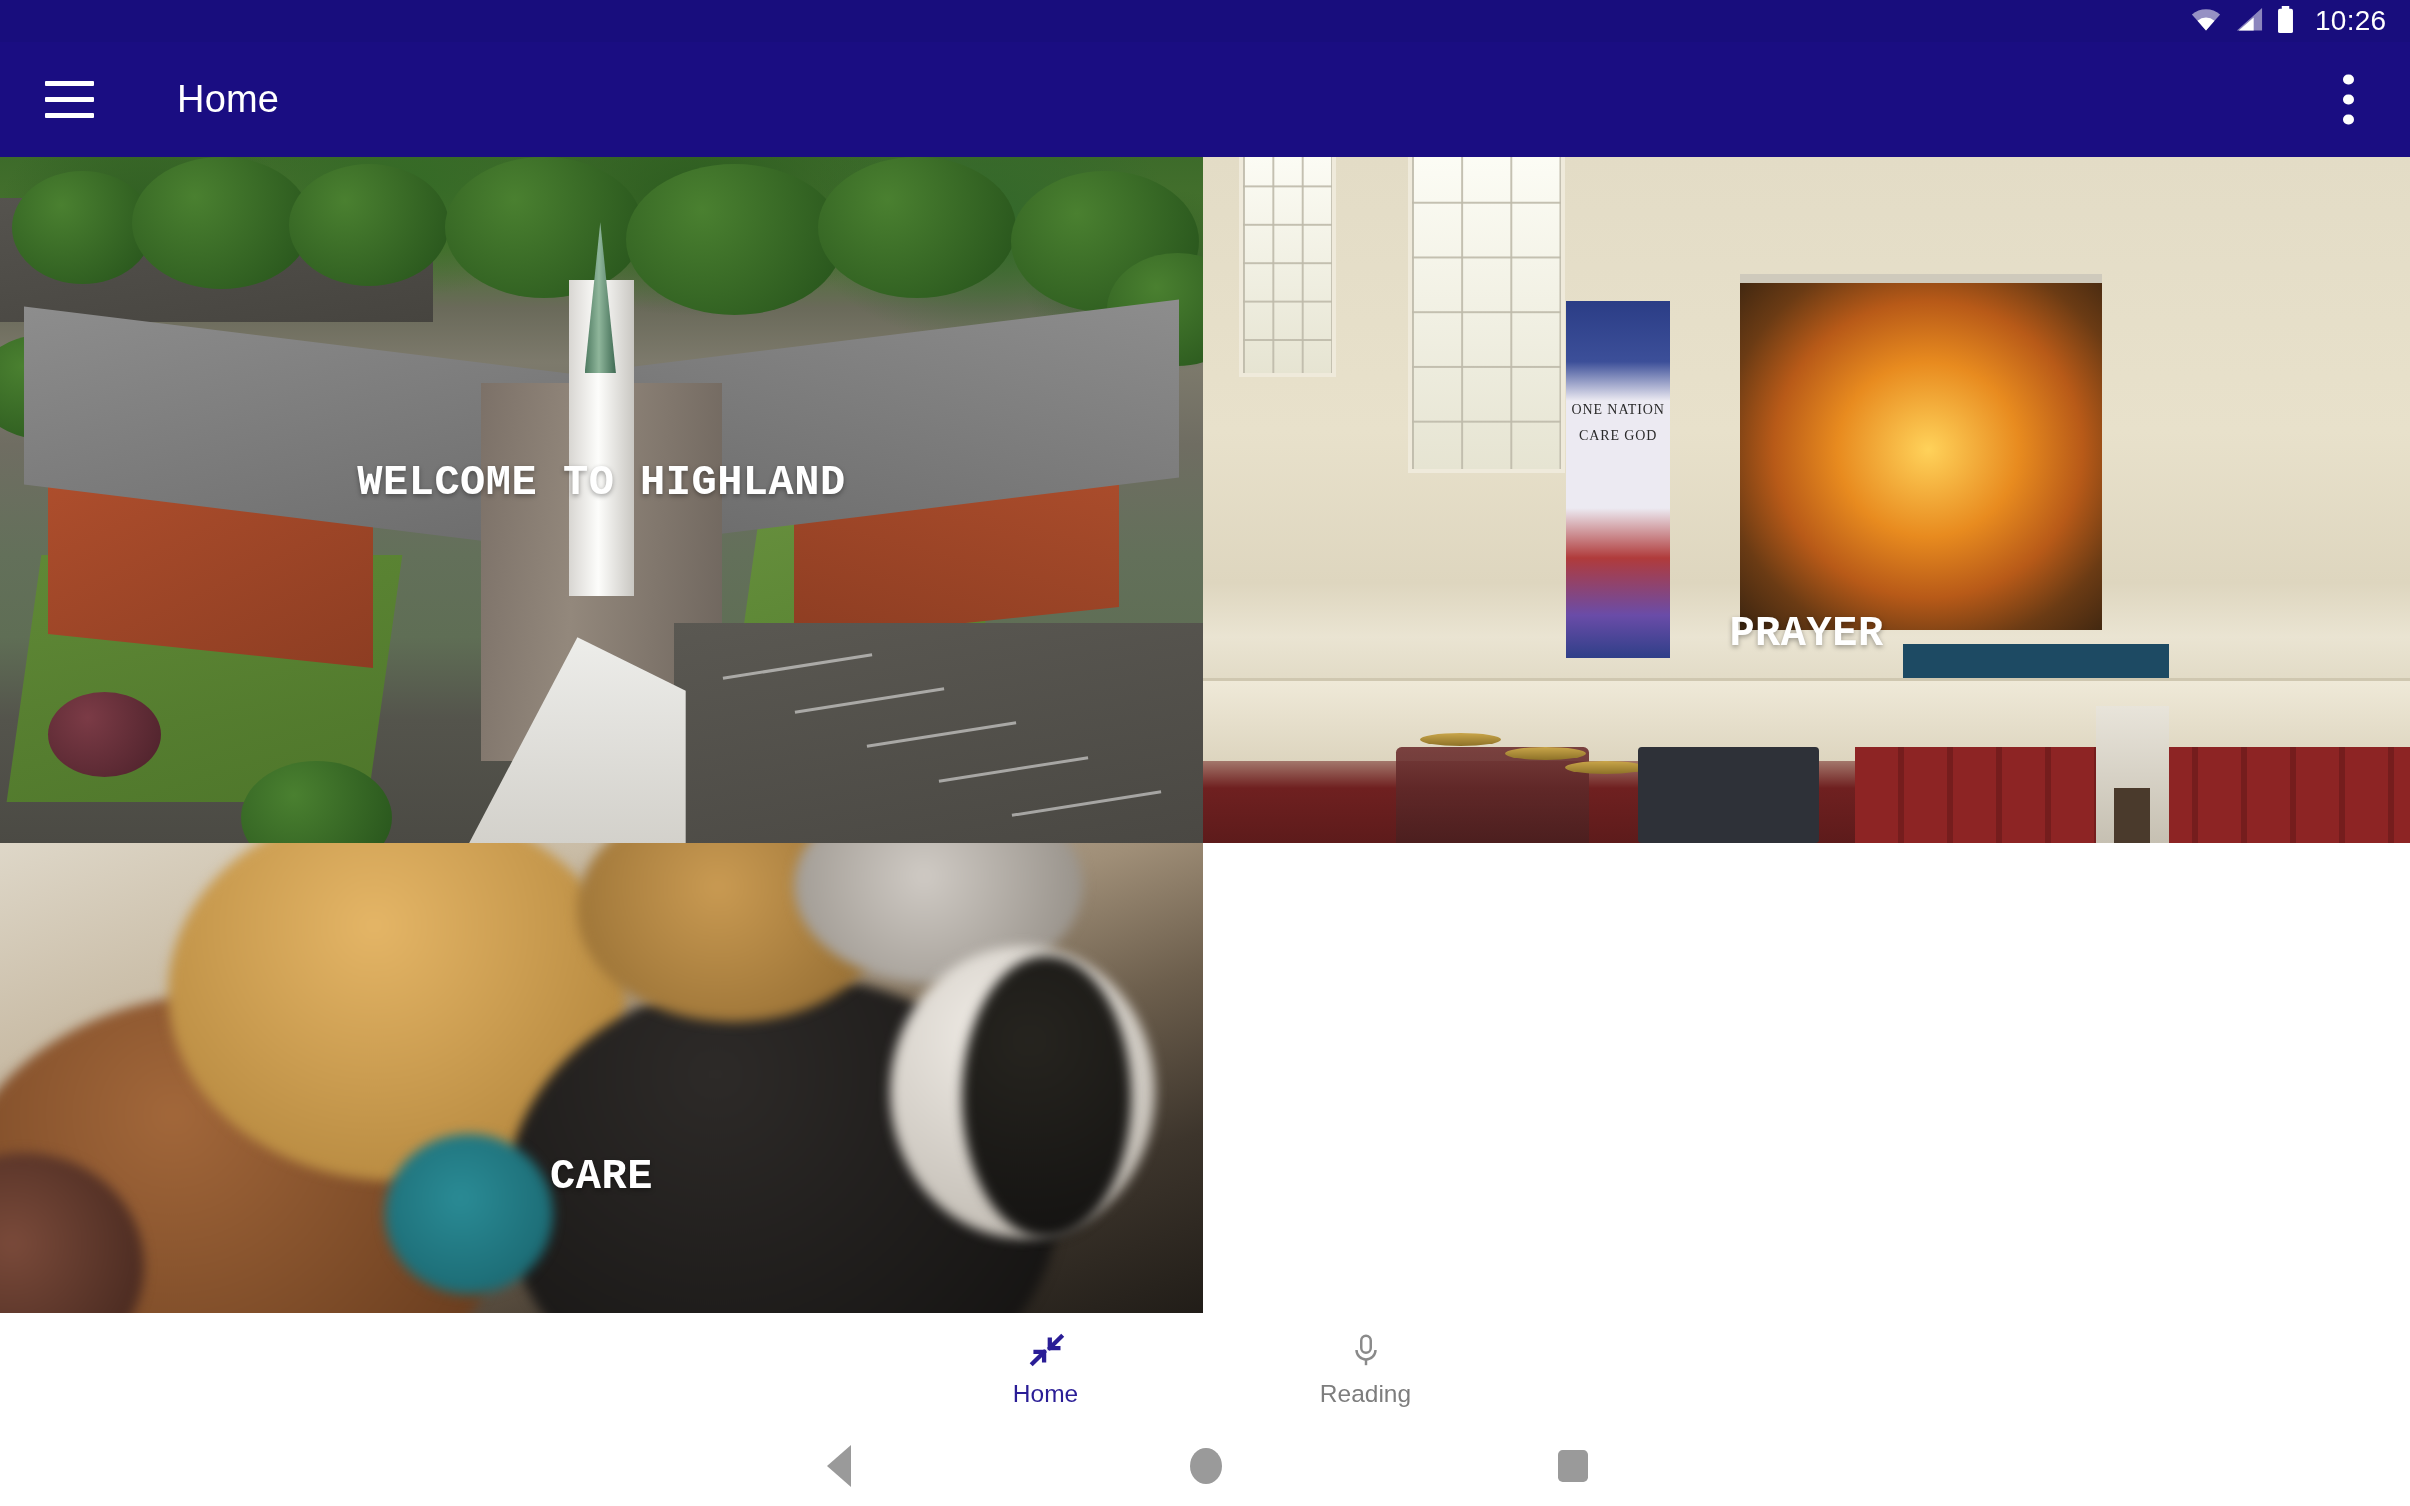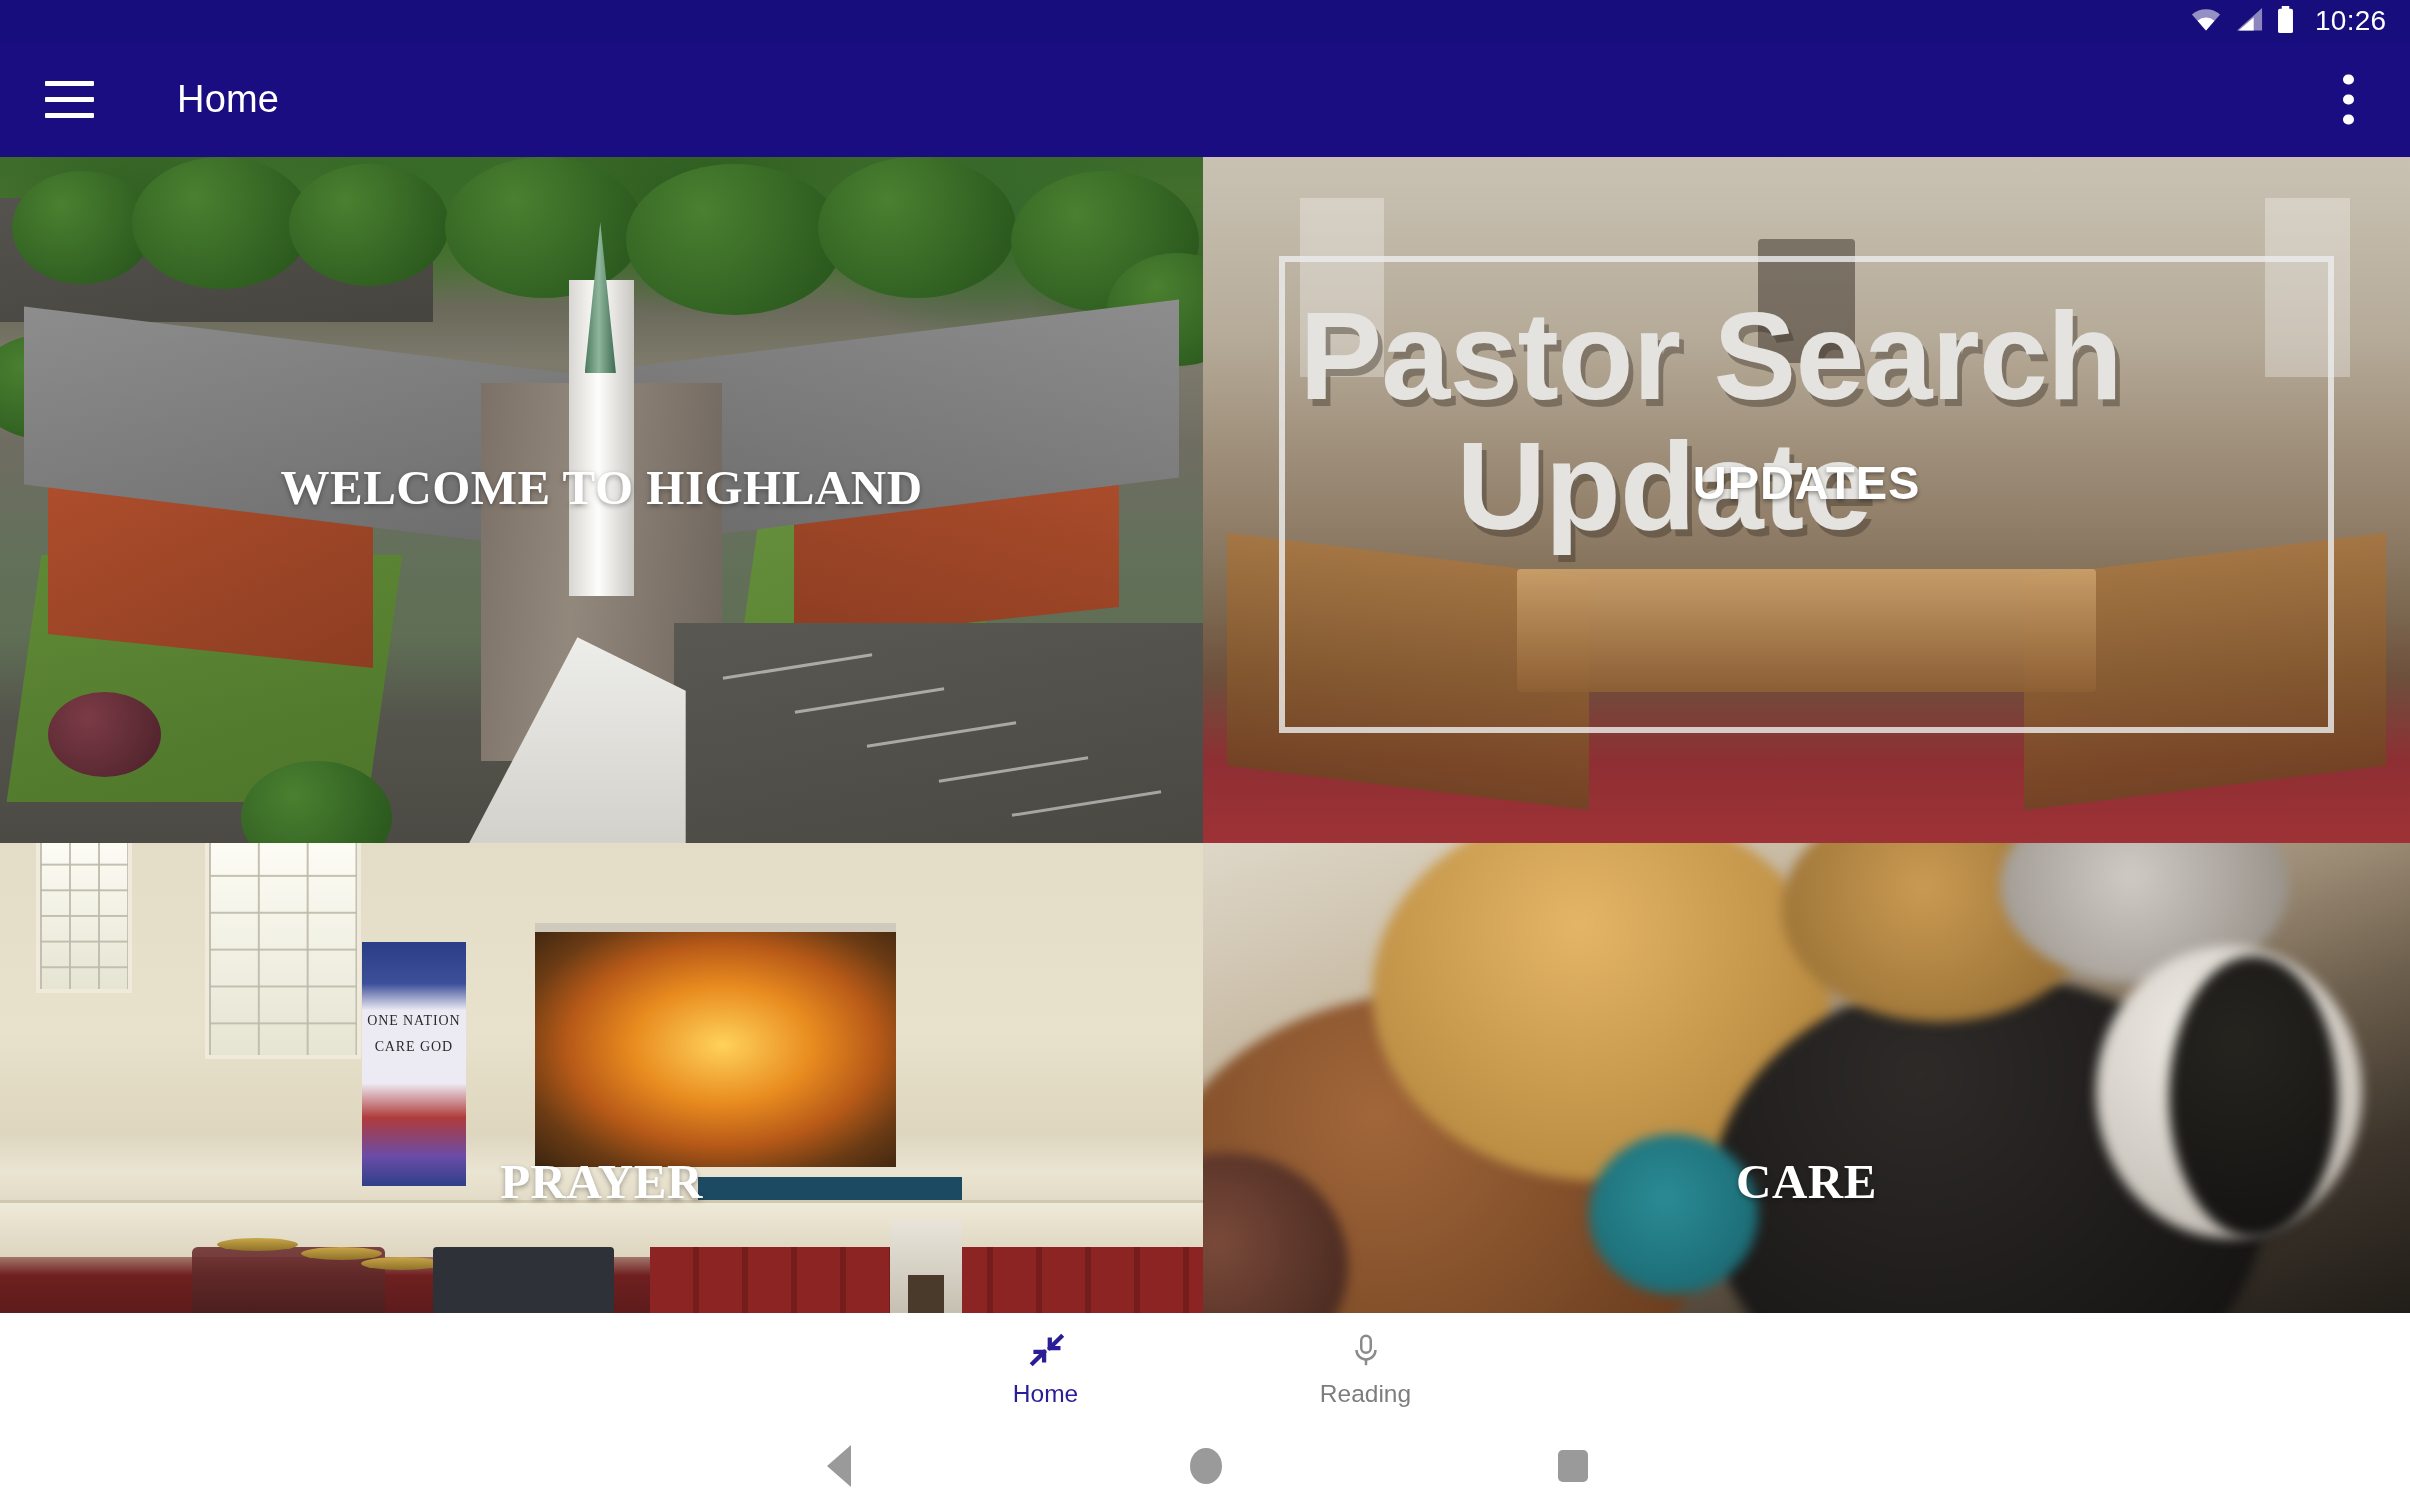--- a/index.html
+++ b/index.html
@@ -32,23 +32,23 @@
   #overflow-button i{ display:block; width:10.4px; height:10.4px; border-radius:50%; background:#fff; }
 
   
   #tile-grid{
     position:absolute; left:0; top:157px; width:2411px; height:1155px;
     display:grid; grid-template-columns:1203px 1207px; grid-template-rows:686px 470px;
   }
   .tile{ position:relative; overflow:hidden; cursor:pointer; }
   .tile-label{
     position:absolute; left:0; right:0; text-align:center;
-    color:#fff; font-weight:bold; font-size:49px; letter-spacing:0.5px;
+    color:#fff; font-weight:bold; font-size:42px; letter-spacing:0.5px;
     text-shadow:0 1.9px 5.6px rgba(0,0,0,.35);
-    font-family:Liberation Serif, serif;
+    font-family:Liberation Mono, monospace;
   }
   
   #tile-welcome{ background:#6c7a4a; }
   #tile-welcome .bg{ position:absolute; inset:0; }
   .sky-green{
     position:absolute; inset:0;
     background:
       radial-gradient(ellipse 207px 141px at 12% 8%, #2f5e22 0%, transparent 70%),
       radial-gradient(ellipse 245px 160px at 34% 4%, #356a26 0%, transparent 70%),
       radial-gradient(ellipse 282px 169px at 58% 6%, #2c5c1f 0%, transparent 70%),
@@ -239,34 +239,20 @@
       <div class="stripe" style="left:84%; top:94%; width:151px;"></div>
       <div class="steeple"></div>
       <div class="spire"></div>
       <div class="portico"></div>
       <div class="tree" style="left:20%; top:88%; width:151px; height:113px;"></div>
       <div class="tree" style="left:4%;  top:78%; width:113px; height:85px;  background:radial-gradient(circle at 35% 30%,#7b3b46,#4a2029);"></div>
     </div>
     <div class="tile-label" style="top:44%;">WELCOME TO HIGHLAND</div>
   </div>
 
-  <div class="tile" id="tile-pastor">
-    <div class="bg">
-      <div class="pew-row" style="left:2%;  top:58%; width:30%; height:34%; transform:skewY(7deg);"></div>
-      <div class="pew-row" style="left:68%; top:58%; width:30%; height:34%; transform:skewY(-7deg);"></div>
-      <div class="chancel"></div>
-      <div style="position:absolute;left:8%;top:6%;width:7%;height:26%;background:rgba(255,255,255,.30);"></div>
-      <div style="position:absolute;left:88%;top:6%;width:7%;height:26%;background:rgba(255,255,255,.30);"></div>
-      <div style="position:absolute;left:46%;top:12%;width:8%;height:18%;background:rgba(40,30,25,.45);border-radius:3.8px;"></div>
-    </div>
-    <div class="ps-frame"></div>
-    <div class="ps-word" id="ps-line1">Pastor Search</div>
-    <div class="ps-word" id="ps-line2">Update</div>
-    <div id="ps-updates">UPDATES</div>
-  </div>
 
   <div class="tile" id="tile-prayer">
     <div class="bg">
       <div class="pw-window" style="left:3%;  top:-2%; width:8%;  height:34%;">
           <div class="pw-grid"></div>
         </div>
       <div class="pw-window" style="left:17%; top:-2%; width:13%; height:48%;">
           <div class="pw-grid"></div>
         </div>
       <div class="pw-banner">

